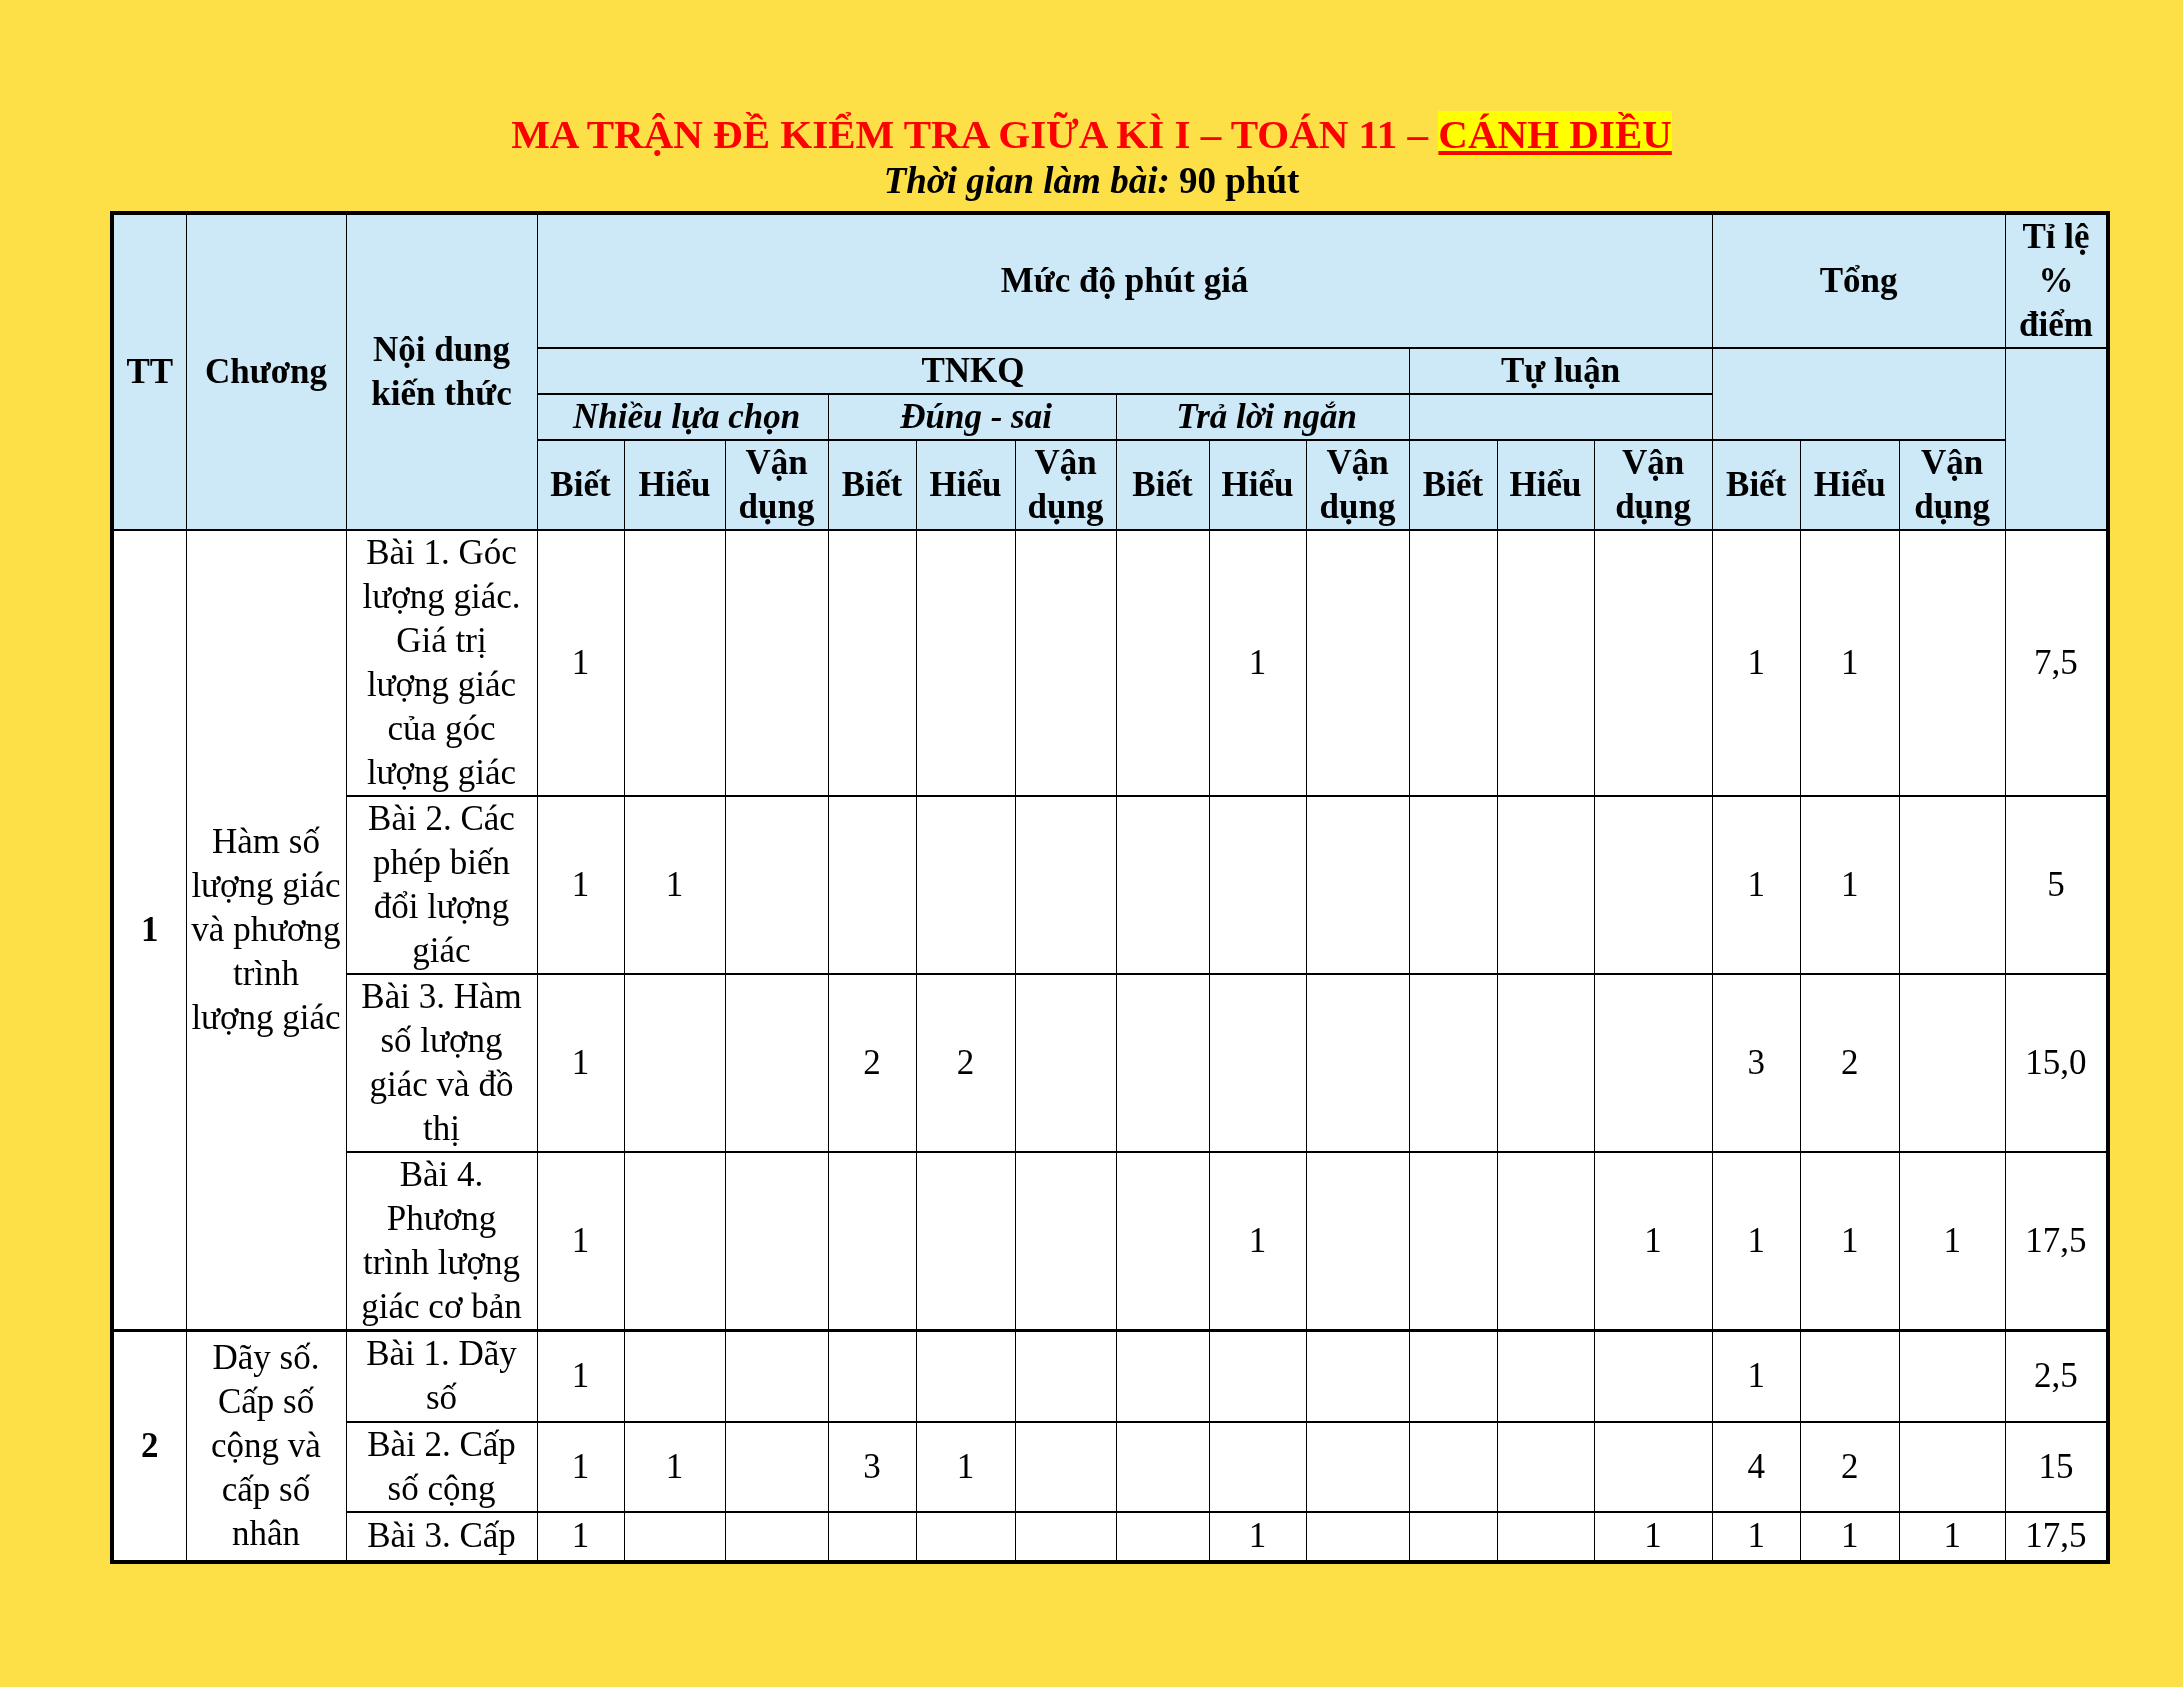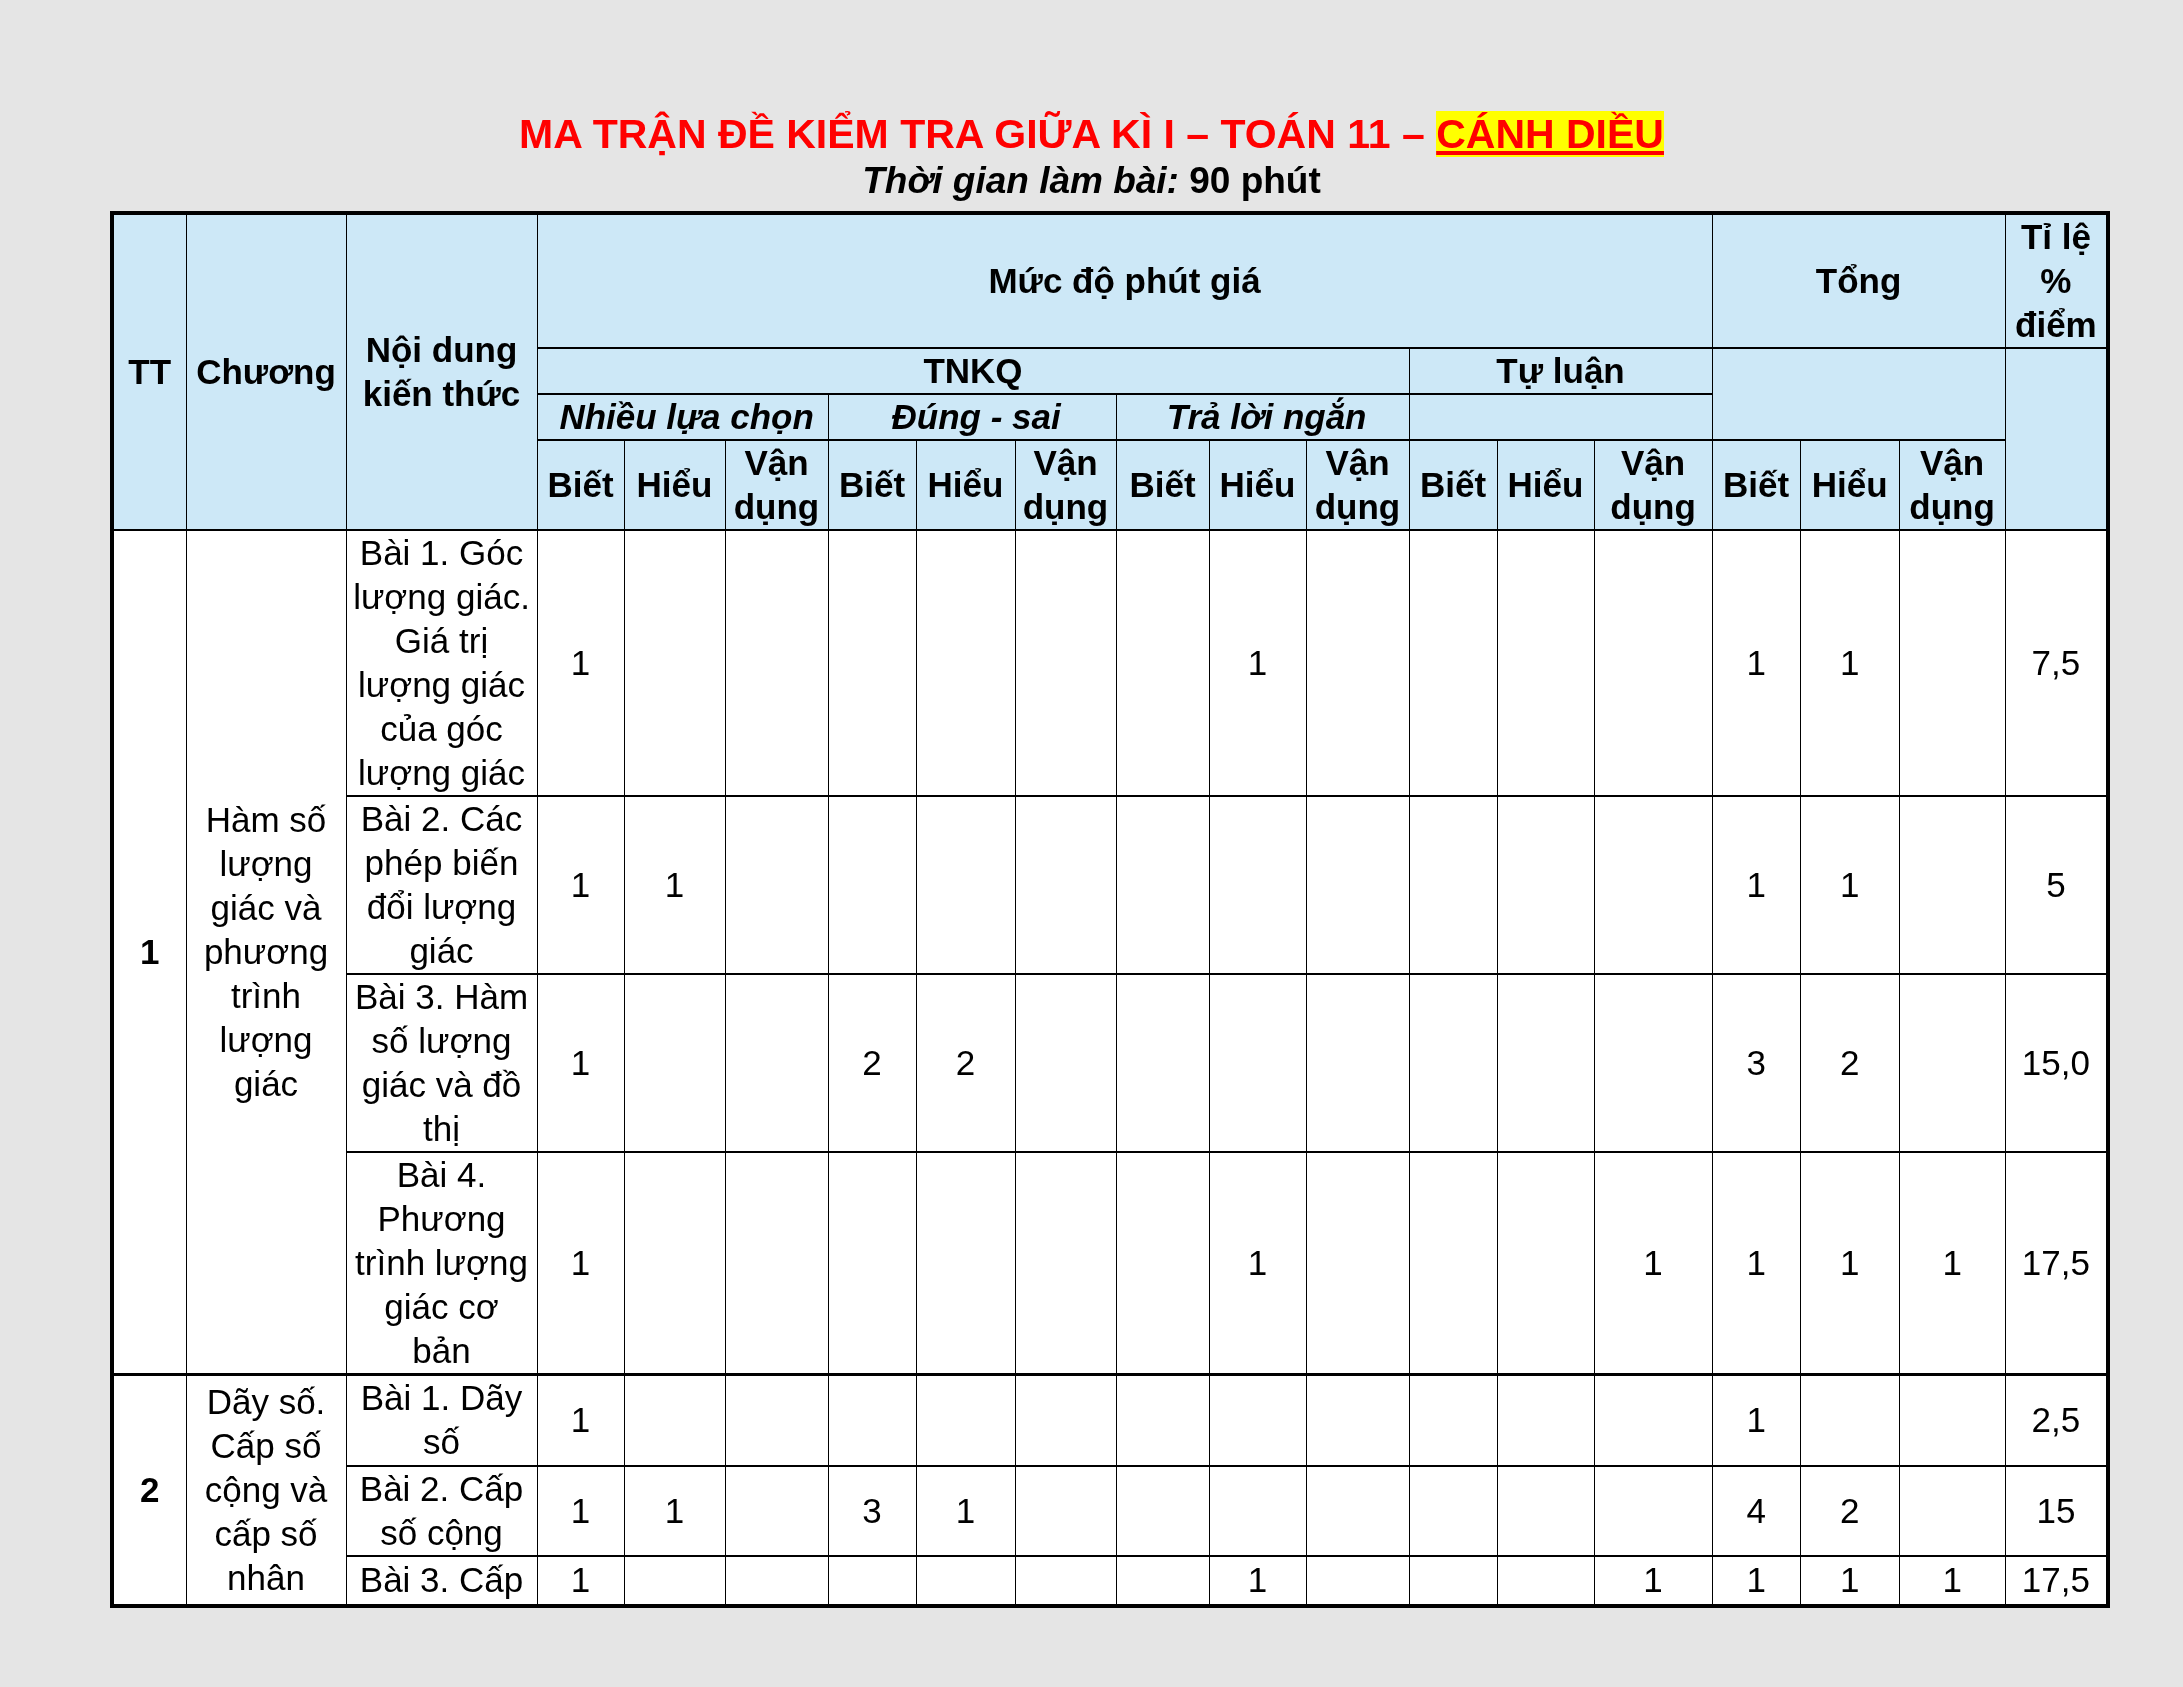--- a/index.html
+++ b/index.html
@@ -1,22 +1,22 @@
 <!DOCTYPE html>
 <html style="font-size:12.7px"><head>
 <meta charset="utf-8">
 <style>
   html, body { margin: 0; padding: 0; background: #ffffff; }
   .page {
     position: relative;
     width: 2183px;
     height: 1687px;
-    background: #e5e5e5;
+    background: #fde047;
     overflow: hidden;
-    font-family: Liberation Sans, sans-serif;
+    font-family: Liberation Serif, serif;
     color: #000;
   }
   .title-block { padding-top: 110px; text-align: center; }
   .doc-title {
     font-size: 41px;
     font-weight: bold;
     color: #ff0000;
     line-height: 49px;
     white-space: nowrap;
   }

